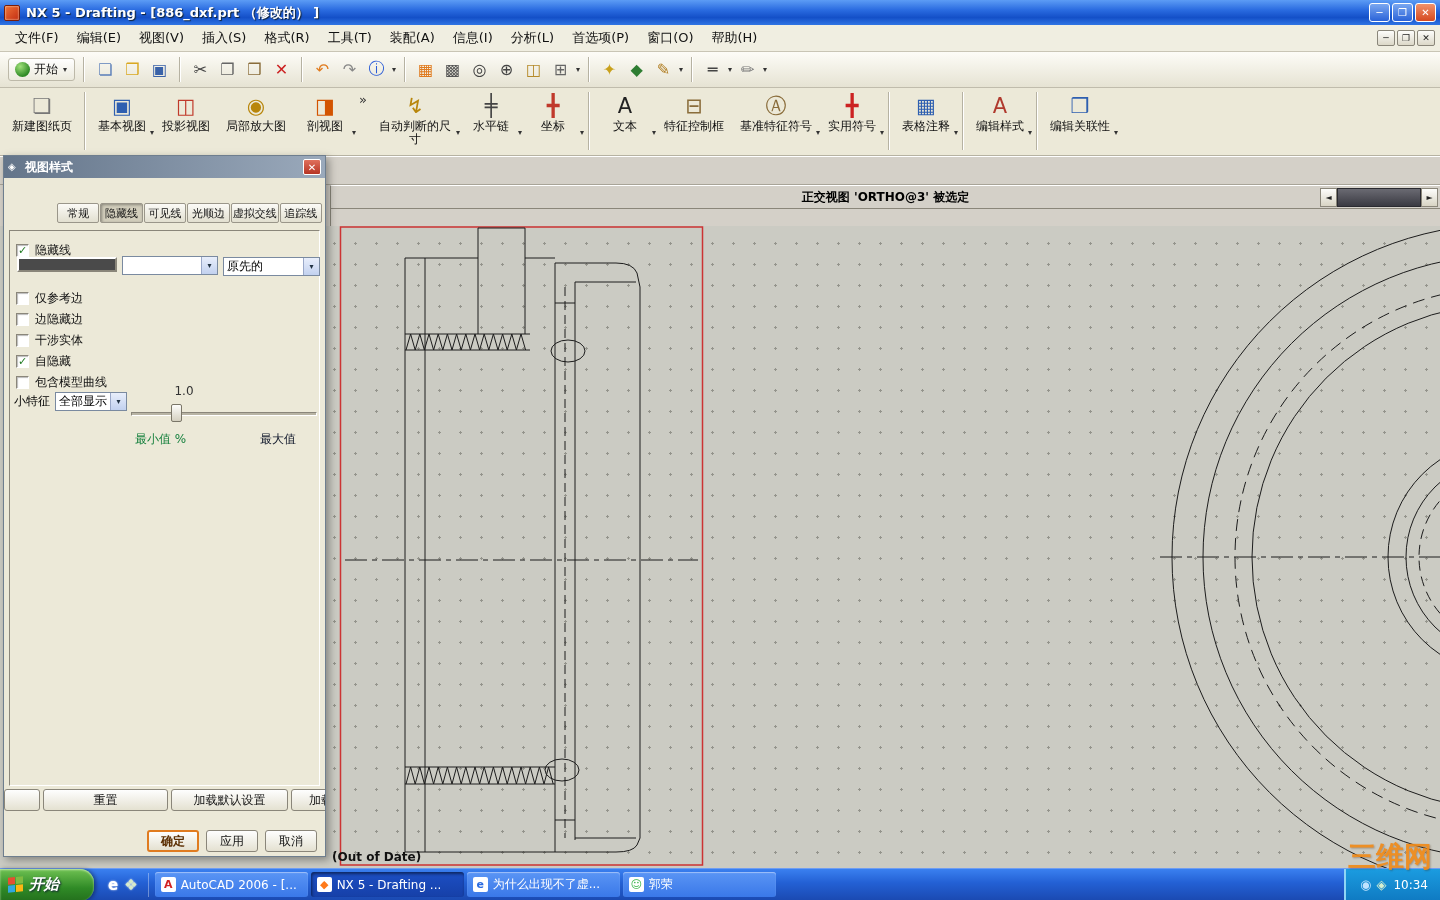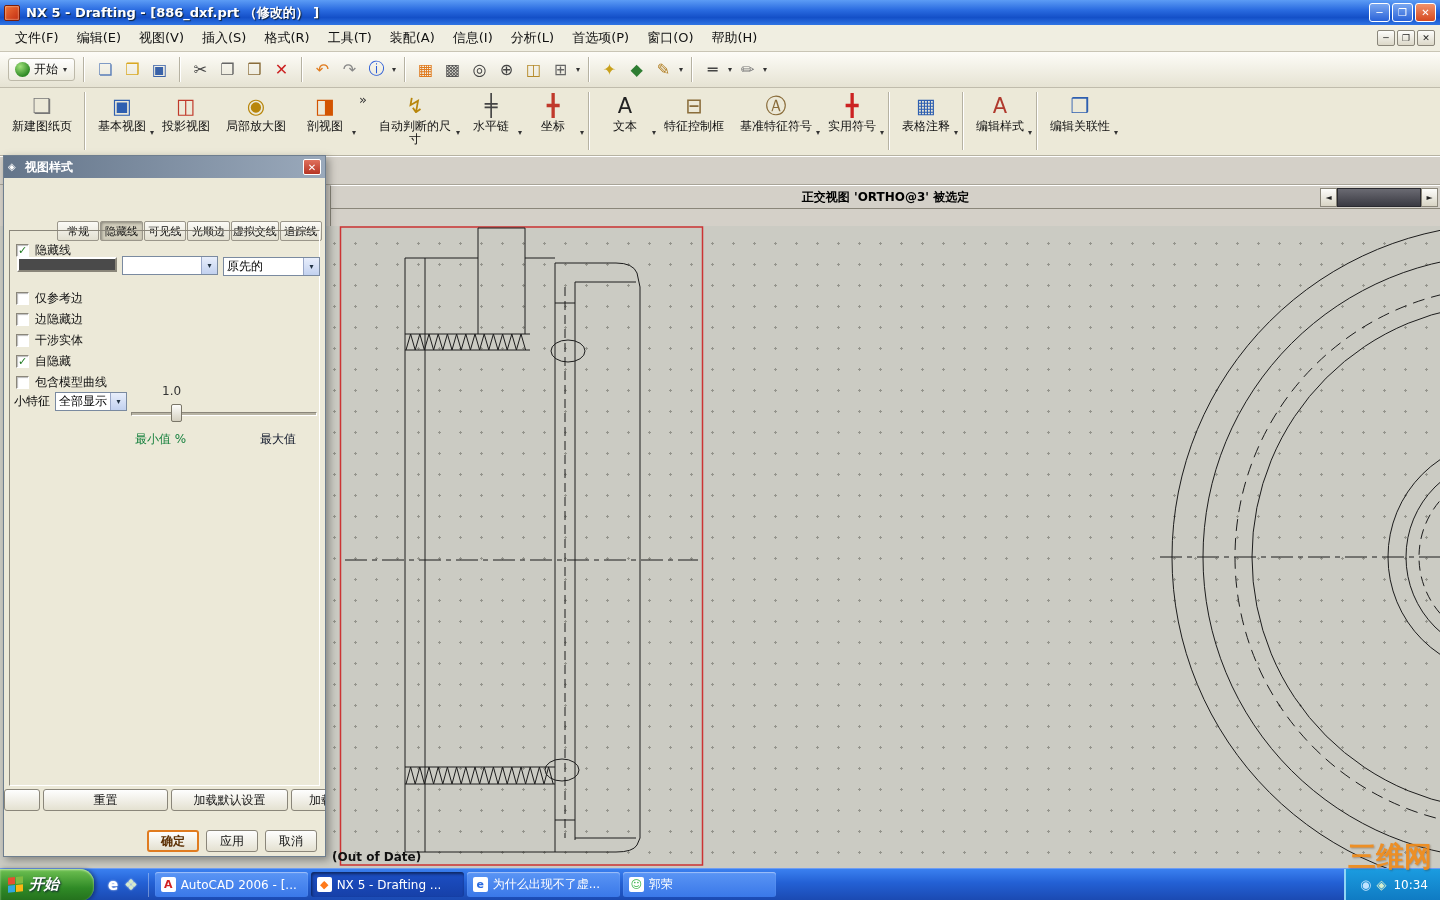--- a/index.html
+++ b/index.html
@@ -70,21 +70,21 @@
 
   
   .dialog{position:absolute;left:3px;top:155px;width:323px;height:702px;background:#ece9d8;
     border:1px solid #6e7e8e;box-shadow:3px 3px 8px rgba(0,0,0,.35);z-index:30;overflow:hidden;}
   .dlg-title{height:22px;background:linear-gradient(90deg,#64758a,#9aa9bb);color:#fff;display:flex;
     align-items:center;gap:5px;padding:0 4px;font-size:12px;font-weight:bold;}
   .dlg-grip{width:12px;height:12px;color:#fff;font-size:10px;line-height:12px;}
   .dlg-close{margin-left:auto;width:18px;height:16px;background:linear-gradient(#e0705c,#b63524);color:#fff;
     font-size:10px;border:1px solid #fff;display:flex;align-items:center;justify-content:center;border-radius:2px;}
   .tabrow{position:absolute;left:5px;width:313px;height:20px;display:flex;gap:1px;}
-  #dlg-tabs1{top:28px;} #dlg-tabs2{top:65px;padding-left:48px;}
+  #dlg-tabs1{top:28px;} #dlg-tabs2{top:47px;padding-left:48px;}
   .tab{flex:1;font-size:11px;white-space:nowrap;display:flex;align-items:center;justify-content:center;
     background:linear-gradient(#fbfaf6,#e2dfd0);border:1px solid #9a968a;border-radius:2px;color:#111;padding:0 1px;}
   .tab.active{background:#d2cebc;box-shadow:inset 1px 1px 3px rgba(0,0,0,.35);}
   .dlg-panel{position:absolute;left:5px;top:74px;width:311px;height:556px;
     border-top:1px solid #8a867a;border-left:1px solid #8a867a;border-bottom:1px solid #fff;border-right:1px solid #fff;}
   .cbrow{display:flex;align-items:center;gap:6px;height:21px;}
   .cb{width:13px;height:13px;background:#fff;border-top:1px solid #8a867a;border-left:1px solid #8a867a;
     border-bottom:1px solid #fff;border-right:1px solid #fff;box-shadow:inset 1px 1px 1px #bbb;
     font-size:11px;font-weight:bold;color:#1f7a1f;display:flex;align-items:center;justify-content:center;}
   .cblabel{font-size:12px;color:#111;white-space:nowrap;}
@@ -95,21 +95,21 @@
   .combo{position:absolute;height:19px;background:#fff;border:1px solid #7a8aa0;display:flex;align-items:center;}
   .combo .val{flex:1;font-size:12px;padding:0 3px;overflow:hidden;white-space:nowrap;}
   .combo .arrow{width:16px;height:100%;background:linear-gradient(#e8eefb,#c2d1ef);border-left:1px solid #9aa8c8;
     font-size:8px;display:flex;align-items:center;justify-content:center;color:#234;}
   #linetype-dd{left:118px;top:100px;width:96px;}
   #width-dd{left:219px;top:101px;width:97px;}
   .dashline{flex:1;margin:0 4px;border-top:2px dashed #222;height:0;}
   #small-feature-row{position:absolute;left:10px;top:236px;display:flex;align-items:center;gap:5px;}
   #small-feature-row .lbl{font-size:12px;}
   #sf-dd{position:static;width:72px;}
-  #slider-value{position:absolute;left:158px;top:228px;width:44px;font-size:12px;color:#333;}
+  #slider-value{position:absolute;left:158px;top:228px;width:44px;text-align:center;font-size:12px;color:#333;}
   #slider-track{position:absolute;left:127px;top:256px;width:186px;height:4px;background:#b8b4a4;
     border-top:1px solid #8a867a;border-left:1px solid #8a867a;border-bottom:1px solid #fff;border-right:1px solid #fff;}
   #slider-thumb{position:absolute;left:167px;top:248px;width:11px;height:18px;border-radius:2px;
     background:linear-gradient(#fdfdfb,#d4d0c0);border:1px solid #7a7668;}
   #slider-min{position:absolute;left:131px;top:275px;font-size:12px;color:#15803d;}
   #slider-max{position:absolute;left:256px;top:275px;font-size:12px;color:#0f172a;}
   .dbtn{position:absolute;font-size:12px;color:#111;background:linear-gradient(#fefefe,#e4e1d1);
     border:1px solid #8a867a;border-radius:3px;height:22px;}
   #btn-edge{left:0;top:633px;width:36px;}
   #btn-reset{left:39px;top:633px;width:125px;}

